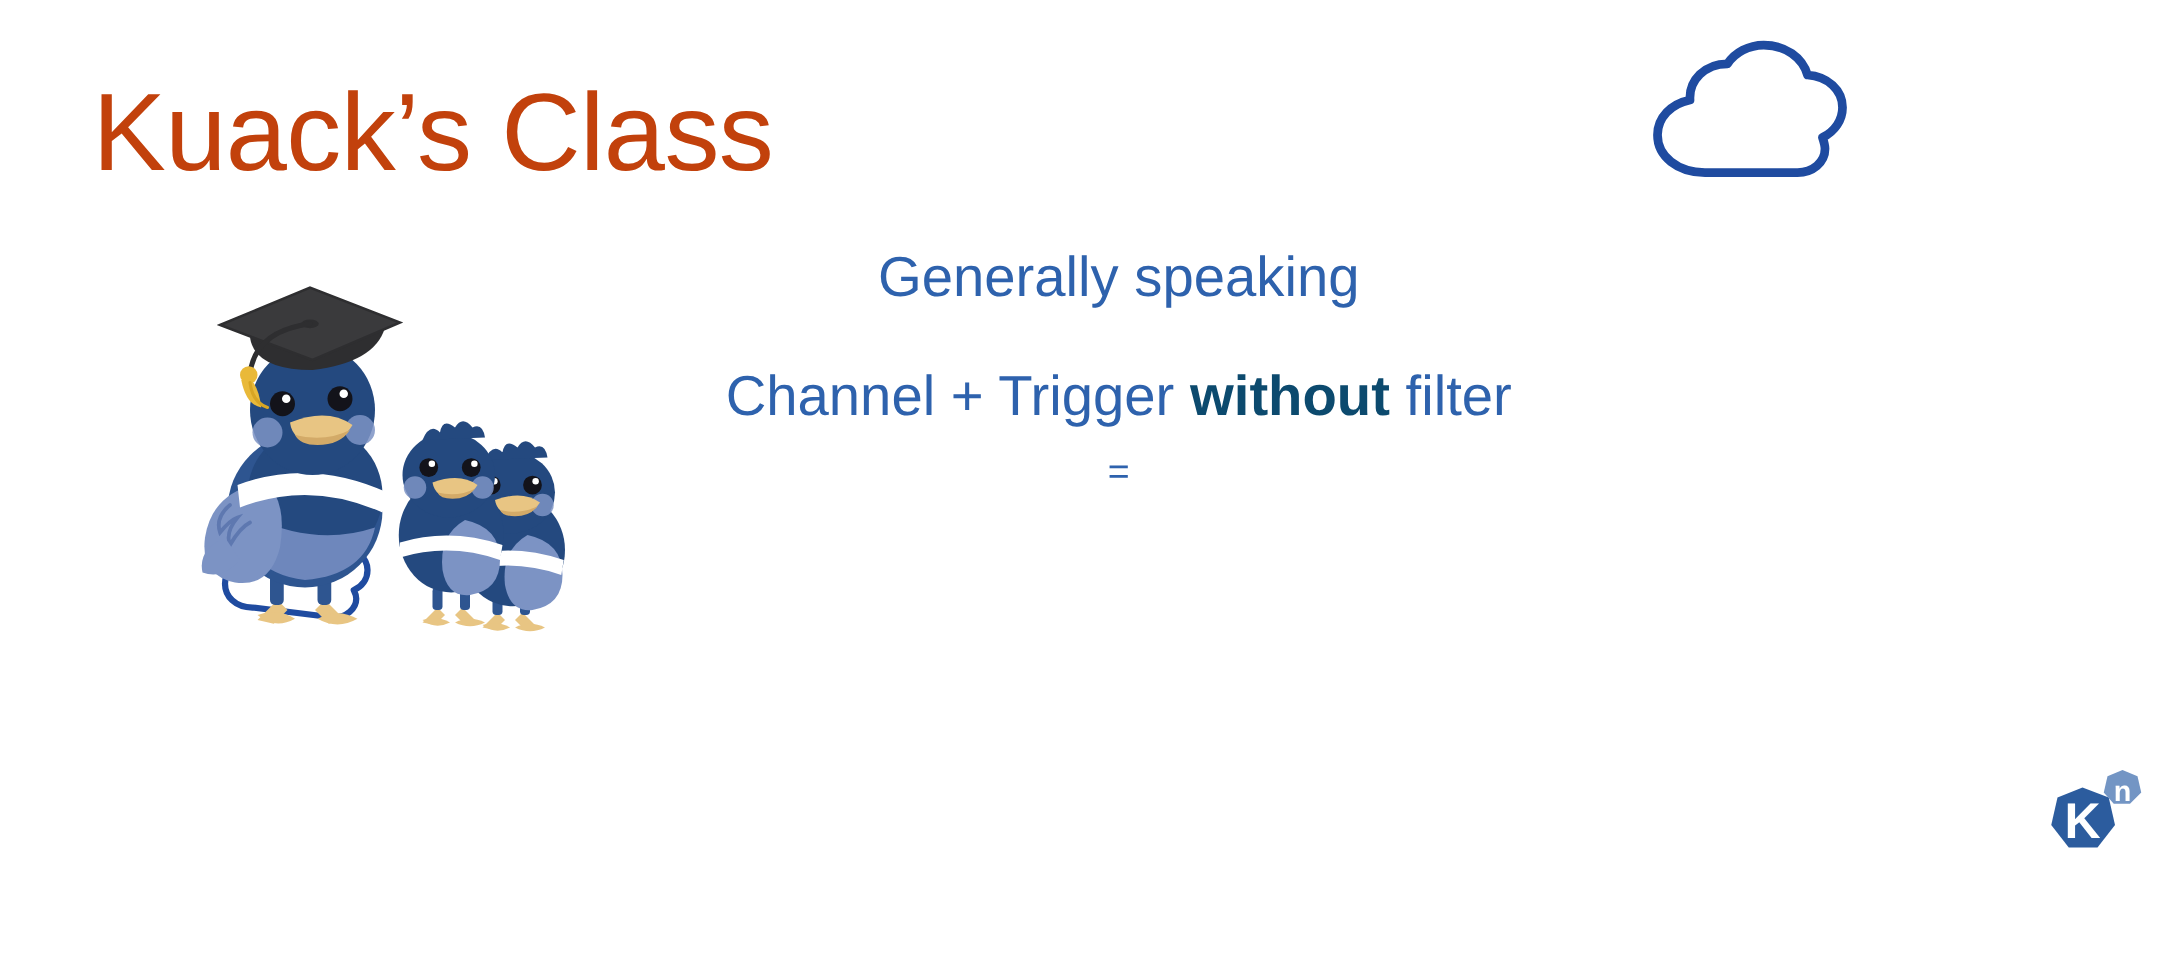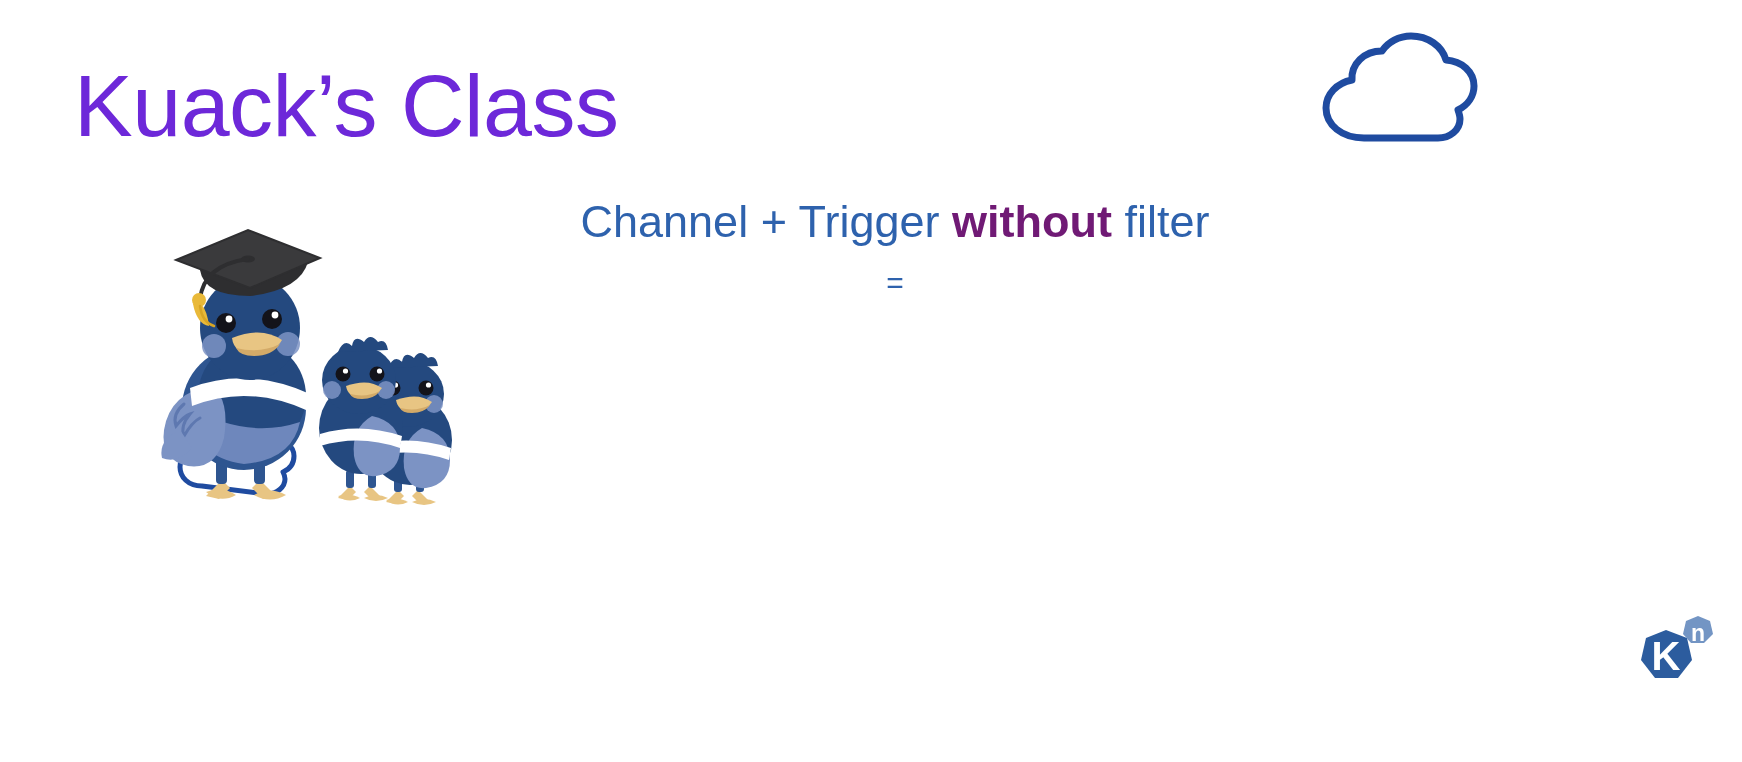--- a/index.html
+++ b/index.html
@@ -20,21 +20,21 @@
   }
 
   
   #slide-title {
     position: absolute;
     left: 74px;
     top: 62px;
     font-size: 88px;
     line-height: 1.0;
     letter-spacing: -0.5px;
-    color: #6d28d9;
+    color: #c2410c;
     font-weight: 400;
     white-space: nowrap;
   }
 
   
   #cloud-logo {
     position: absolute;
     left: 1312px;
     top: 30px;
     width: 170px;
@@ -69,21 +69,21 @@
   #line-equation  { margin-bottom: 20px; }
   #line-equals {
     font-size: 30px;
     line-height: 1.0;
     margin-bottom: 22px;
     color: #2E62AD;
   }
   #line-result { }
   .emphasis {
     font-weight: 700;
-    color: #701a75;
+    color: #0c4a6e;
   }
 
   
   #knative-logo {
     position: absolute;
     left: 1630px;
     top: 596px;
     width: 90px;
     height: 90px;
   }
@@ -230,20 +230,21 @@
         <path d="M88,41 q-44,6 -48,40" fill="none" stroke="#2E2E30" stroke-width="4" stroke-linecap="round"></path>
 
         <circle cx="39" cy="82" r="7" fill="#E9B939"></circle>
         <path d="M33,86 q4,20 16,22 q-2,-16 -8,-22 z" fill="#E9B939"></path>
         <path d="M40,88 q2,16 14,20" fill="none" stroke="#D8A524" stroke-width="2.5" stroke-linecap="round"></path>
       </g>
     </svg>
   </div>
 
   <div id="body-text">
+    <div id="line-generally" class="line">Generally speaking</div>
 
     <div id="line-equation" class="line">
       <span>Channel + Trigger </span><span class="emphasis">without</span><span> filter</span>
     </div>
 
     <div id="line-equals" class="line">=</div>
 
   </div>
 
   <div id="knative-logo">

